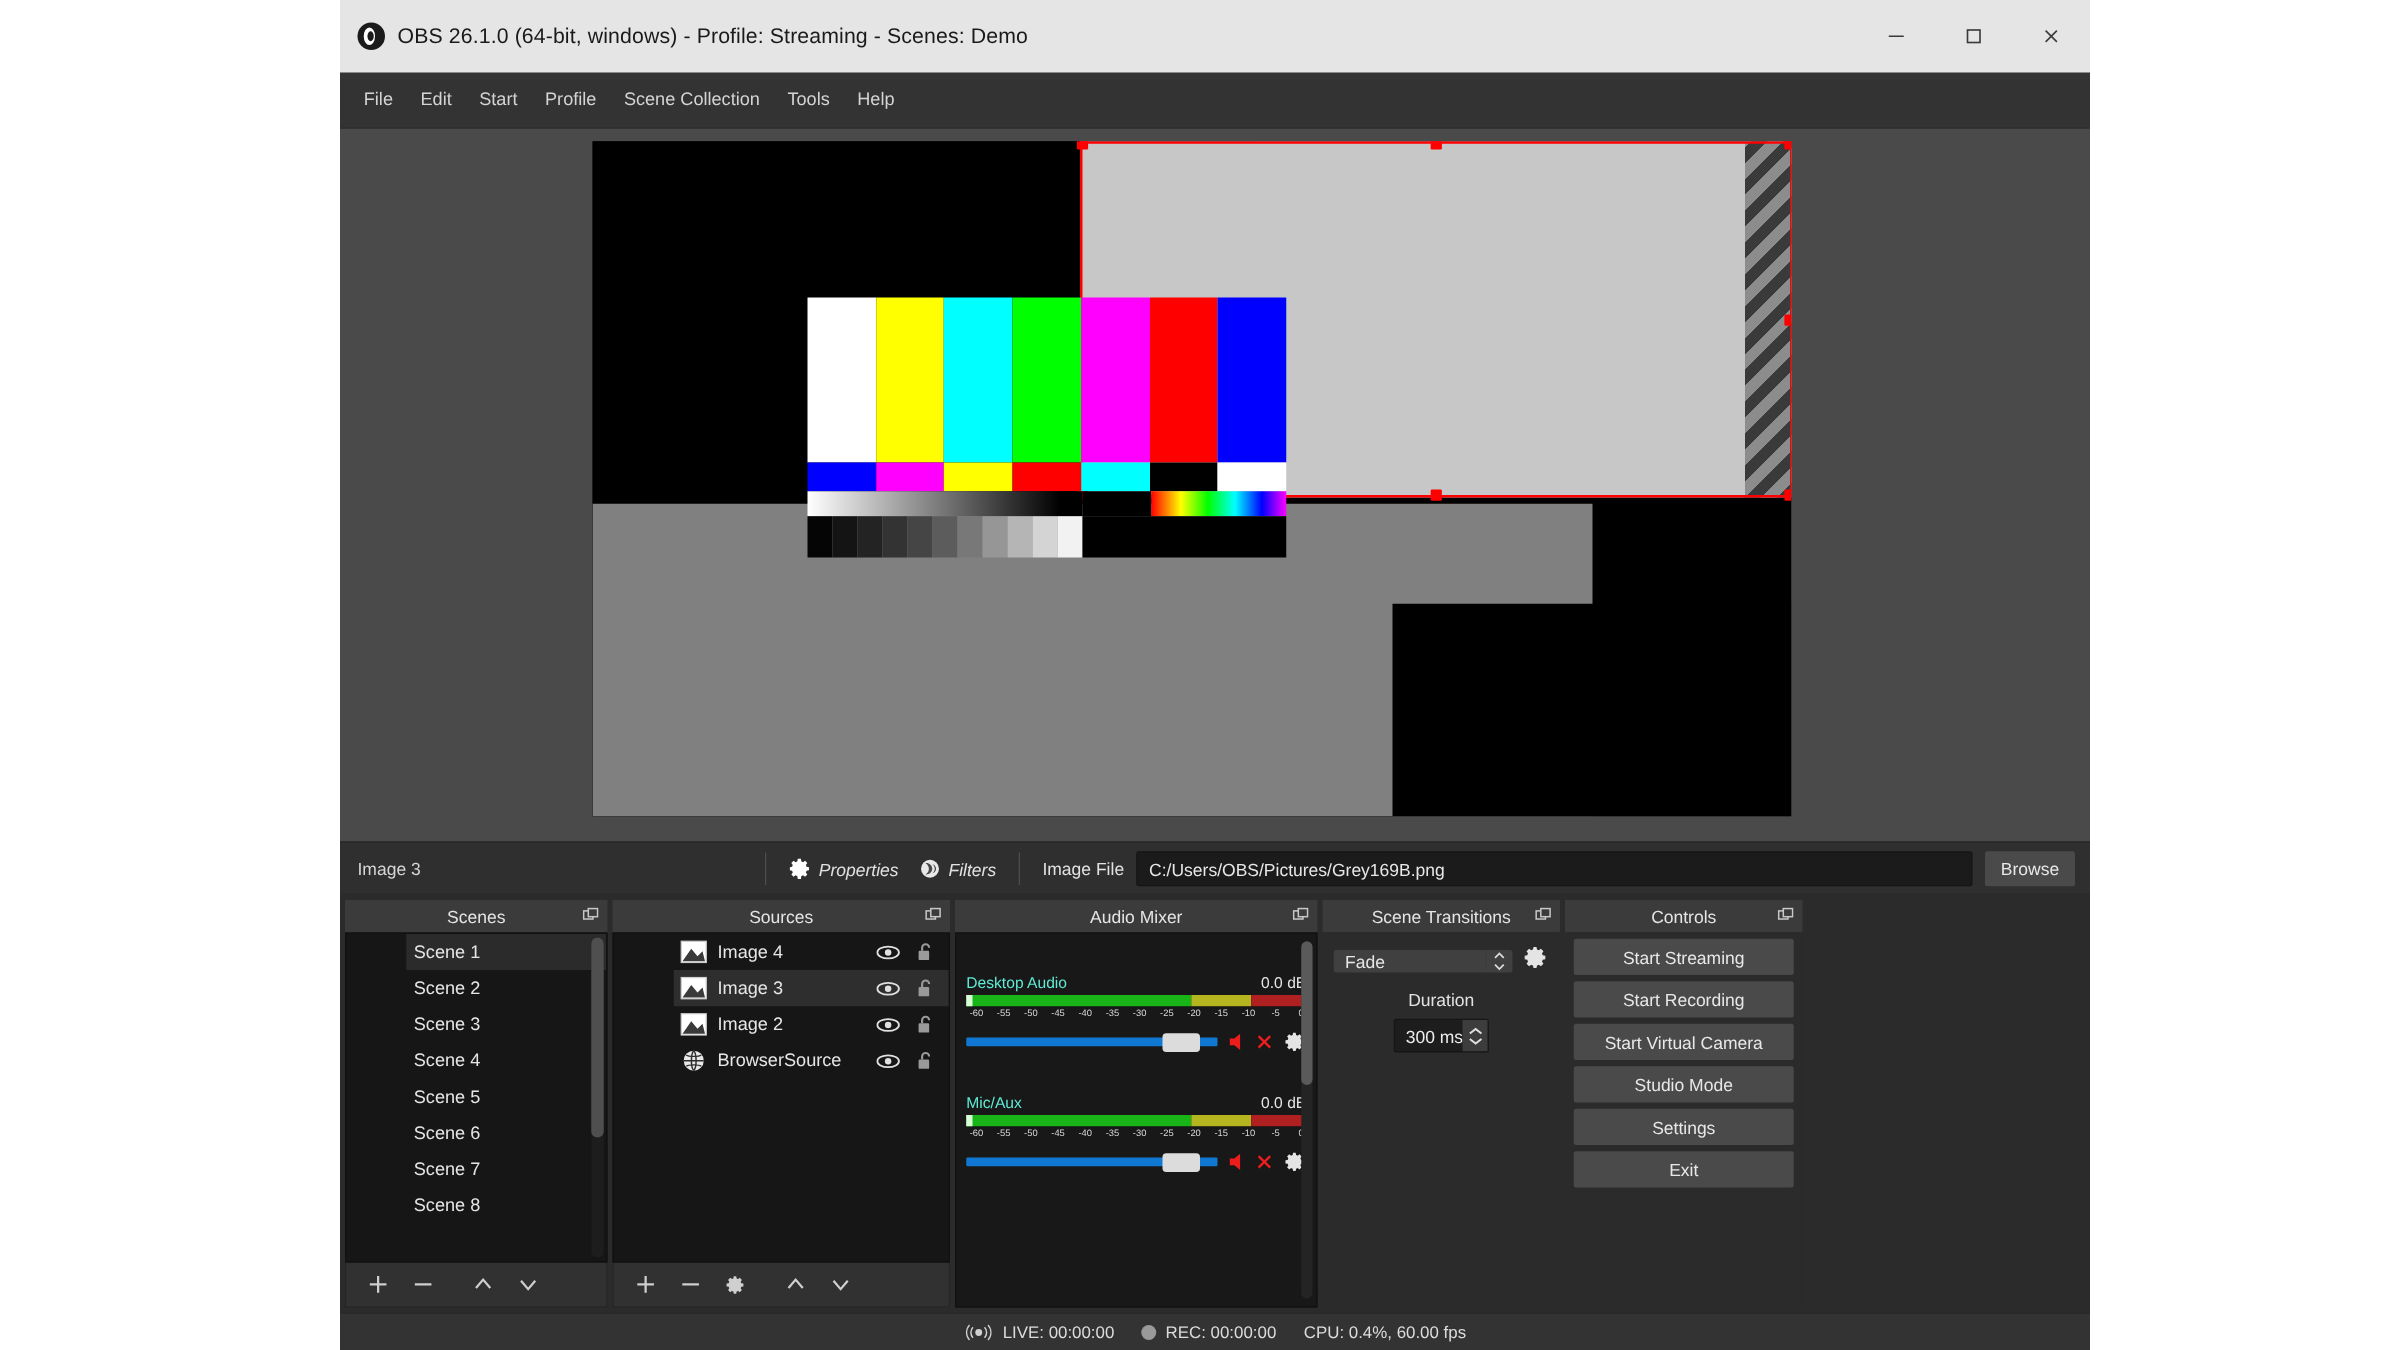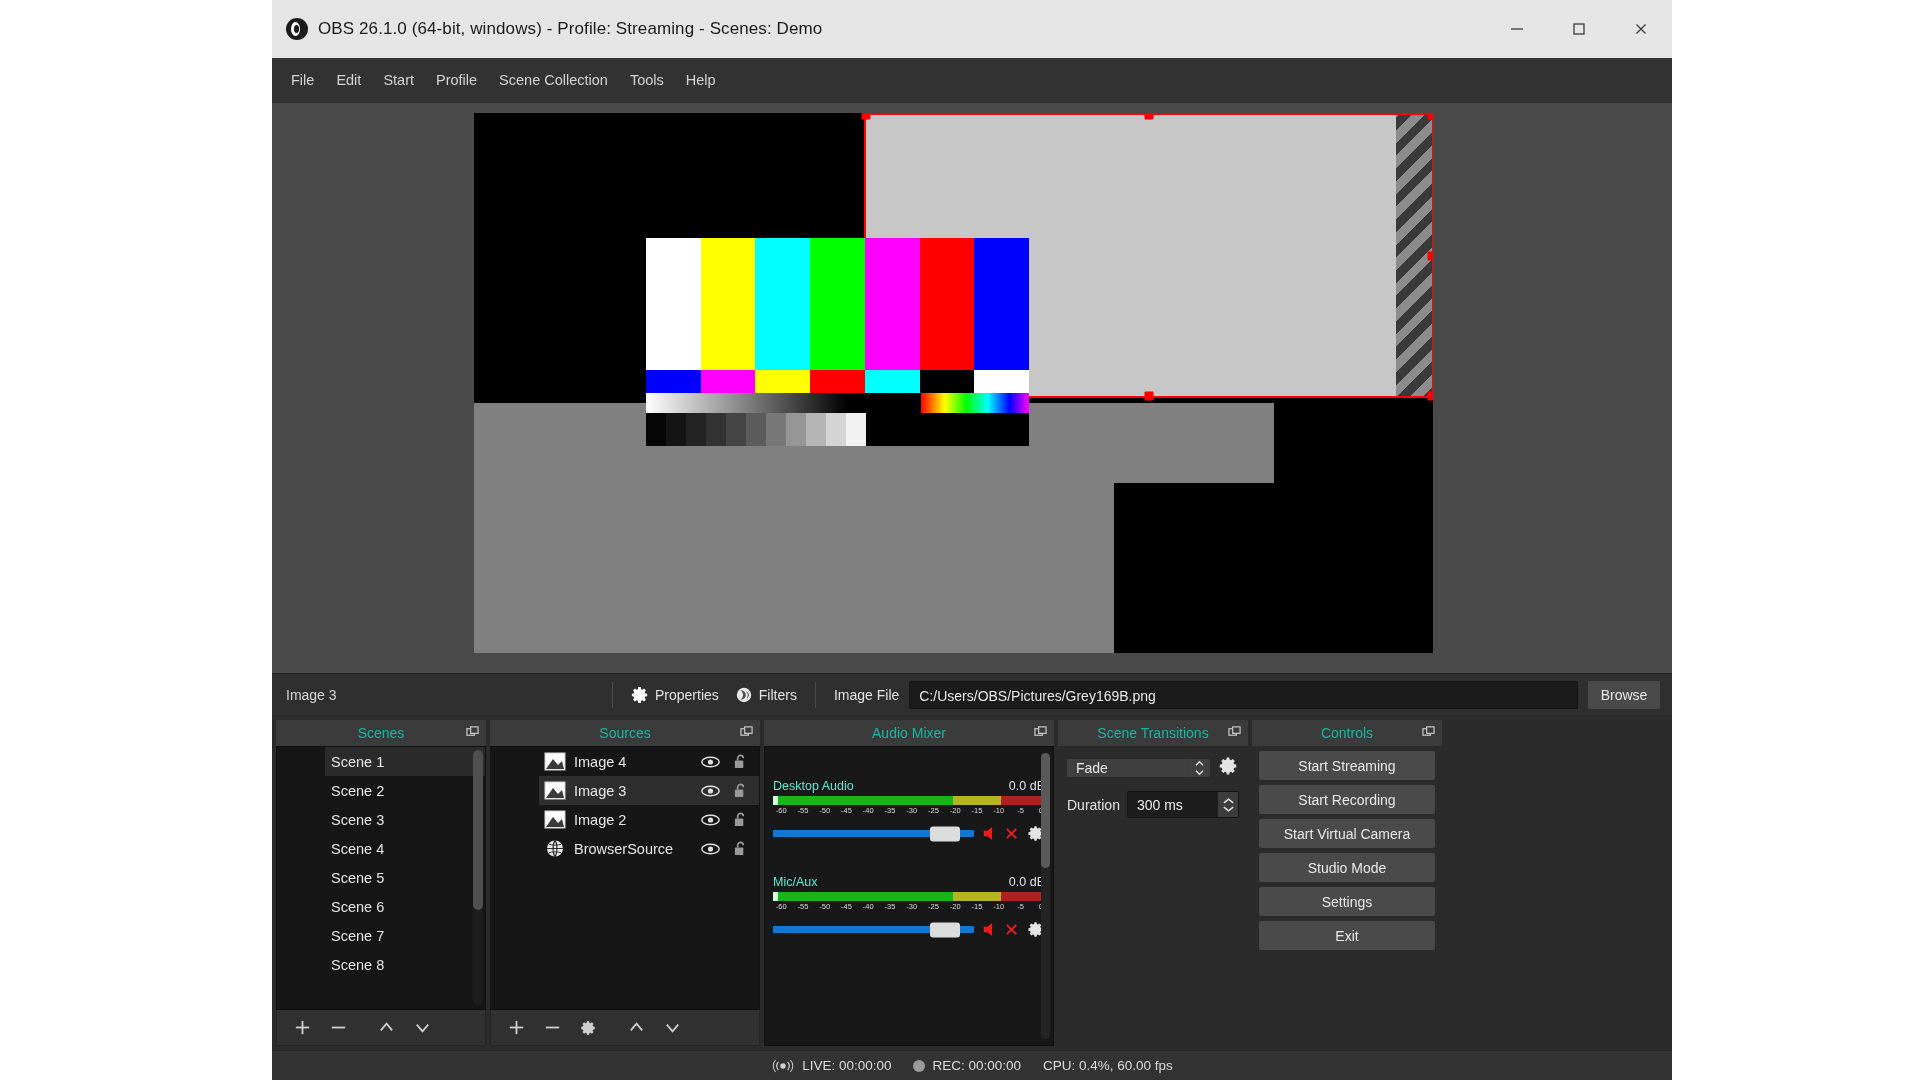--- a/index.html
+++ b/index.html
@@ -156,23 +156,24 @@
     display: flex; align-items: center;
     flex: 0 0 auto; gap: 0;
     border-top: 1px solid #242424;
   }
   #prop-sourcename {
     padding-left: 14px; font-size: 14px; color: #d6d6d6;
     width: 330px; white-space: nowrap;
   }
   .prop-sep { width: 1px; height: 26px; background: #4d4d4d; margin: 0 10px; }
   .prop-btn {
-    display: flex; align-items: center; gap: 6px;
+    display: flex; align-items: flex-end; gap: 6px;
     font-size: 14px; color: #e2e2e2; padding: 5px 8px;
     white-space: nowrap;
+    font-style: italic;
   }
   .prop-btn svg { flex: 0 0 auto; display: block; }
   #prop-imagefile-label { font-size: 14px; color: #e2e2e2; white-space: nowrap; margin-left: 8px; }
   #prop-path {
     flex: 1 1 auto; margin: 0 10px;
     background: #1b1b1b; color: #e8e8e8;
     height: 28px; line-height: 28px;
     font-size: 14px; padding: 0 9px;
     border: 1px solid #151515; border-radius: 2px;
     overflow: hidden; white-space: nowrap;
@@ -192,21 +193,21 @@
     gap: 4px;
     background: #2b2b2b;
     min-height: 0;
   }
   .dock { display: flex; flex-direction: column; min-width: 0; }
   .dock-title {
     height: 26px;
     background: #3b3b3b;
     display: flex; align-items: center; justify-content: center;
     position: relative;
-    font-size: 14px; color: #14b8a6;
+    font-size: 14px; color: #e5e5e5;
     flex: 0 0 auto;
   }
   .dock-float {
     position: absolute; right: 7px; top: 50%; transform: translateY(-50%);
   }
   .dock-body {
     flex: 1 1 auto; background: #161616;
     border: 1px solid #111111;
     min-height: 0; overflow: hidden; position: relative; padding-left: 48px;
   }
@@ -311,21 +312,21 @@
     flex: 1 1 auto; height: 18px; background: #404040;
     display: flex; align-items: center; border-radius: 2px;
     position: relative;
   }
   #trans-combo-label { flex: 1 1 auto; padding-left: 9px; font-size: 14px; color: #e6e6e6; }
   #trans-combo-arrows {
     width: 22px; height: 100%; display: flex; flex-direction: column;
     align-items: center; justify-content: center; gap: 2px;
     border-left: 1px solid #3c3c3c;
   }
-  .trans-row2 { display: flex; align-items: center; gap: 7px; margin-top: 10px; }
+  .trans-row2 { display: flex; align-items: center; gap: 7px; margin-top: 10px; flex-direction: column; }
   #trans-dur-label { font-size: 14px; color: #e2e2e2; white-space: nowrap; }
   #trans-dur-box {
     flex: 1 1 auto; height: 27px; background: #1d1d1d;
     display: flex; align-items: center; border-radius: 2px;
     border: 1px solid #151515;
   }
   #trans-dur-value { flex: 1 1 auto; padding-left: 9px; font-size: 14px; color: #ededed; }
   #trans-dur-spin {
     width: 20px; height: 100%; display: flex; flex-direction: column;
     align-items: center; justify-content: center;

